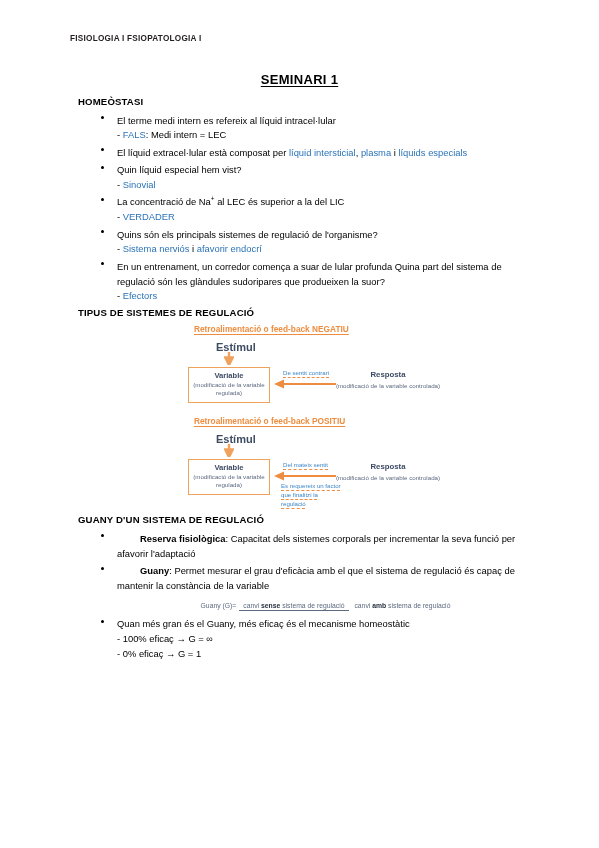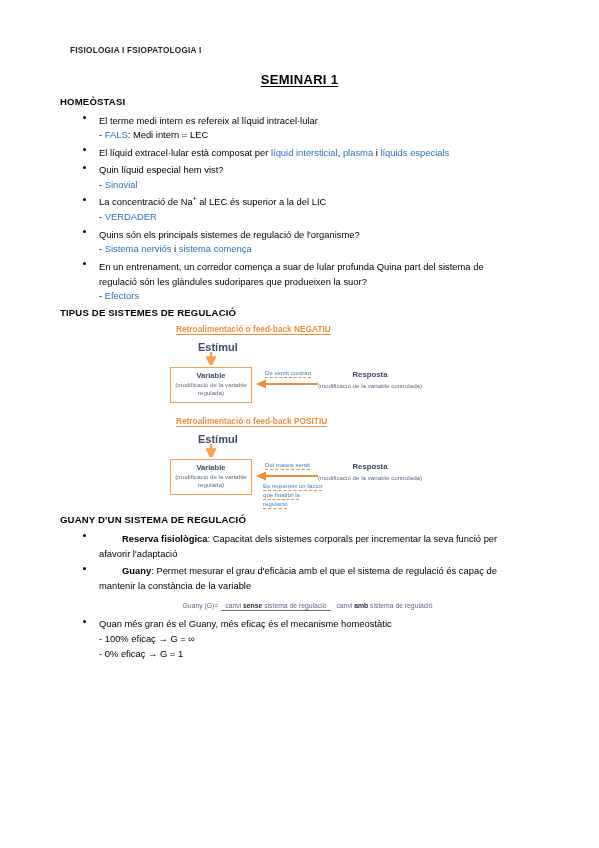--- a/index.html
+++ b/index.html
@@ -19,37 +19,36 @@
     overflow: hidden;
   }
   .doc-header {
     position: absolute;
     left: 70px;
     top: 34px;
     font-size: 8.2px;
     letter-spacing: 0.25px;
     font-weight: bold;
     color: #231f20;
-    margin-top: 12px;
   }
   .doc-title {
     position: absolute;
     left: 0;
     right: 0;
     top: 72px;
     text-align: center;
     font-size: 13px;
     font-weight: bold;
     text-decoration: underline;
     text-underline-offset: 2px;
     letter-spacing: 0.3px;
   }
   .content {
     position: absolute;
-    left: 60px;
+    left: 78px;
     top: 96px;
     width: 460px;
   }
   h2.sec {
     font-size: 9.6px;
     font-weight: bold;
     margin: 0 0 6px 0;
     letter-spacing: 0.15px;
     line-height: 1.2;
   }
@@ -252,21 +251,21 @@
         <span class="dot"></span>
         <span>La concentració de Na<sup>+</sup> al LEC és superior a la del LIC</span>
         <span class="sub"><span>- </span><span class="blue">VERDADER</span></span>
       </li>
     </ul>
 
     <ul class="bullets">
       <li>
         <span class="dot"></span>
         <span>Quins són els principals sistemes de regulació de l'organisme?</span>
-        <span class="sub"><span>- </span><span class="blue">Sistema nerviós</span><span> i </span><span class="blue">sistema comença</span></span>
+        <span class="sub"><span>- </span><span class="blue">Sistema nerviós</span><span> i </span><span class="blue">afavorir endocrí</span></span>
       </li>
       <li>
         <span class="dot"></span>
         <span>En un entrenament, un corredor comença a suar de lular profunda  Quina part del sistema de regulació són les glàndules sudoripares que produeixen la suor?</span>
         <span class="sub"><span>- </span><span class="blue">Efectors</span></span>
       </li>
     </ul>
 
     <h2 class="sec sec-gap">TIPUS DE SISTEMES DE REGULACIÓ</h2>
 

